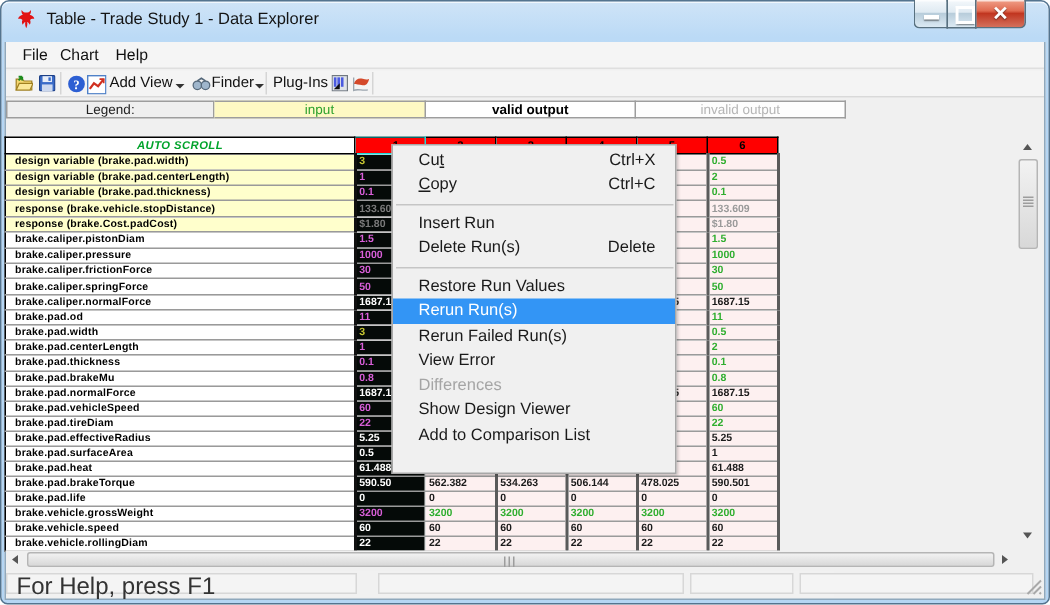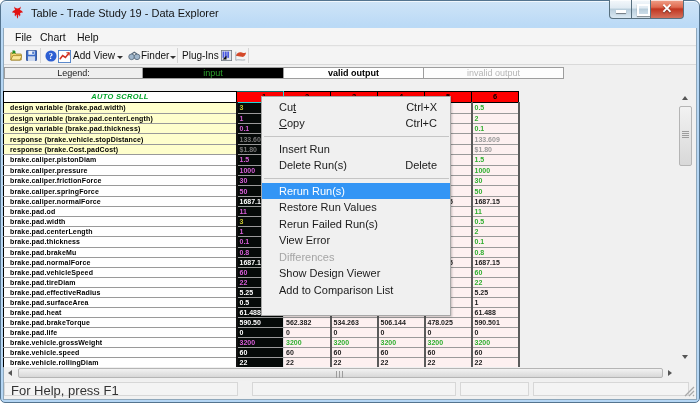--- a/index.html
+++ b/index.html
@@ -37,35 +37,35 @@
 #grid tr:not(.hdr) td { height:10.08px; border-bottom:1px solid #9a9a9a; font-size:7px; font-weight:bold; }
 #grid tr.t td { height:10.4px; }
 #grid td.lb { border-left:1px solid #000; border-right:2px solid #111; padding-left:6px; font-size:7.5px; letter-spacing:.15px; color:#000; }
 td.yl { background:#ffffcc; }
 td.wl { background:#ffffff; }
 #grid td.d { background:#fdf0f0; border-right:2px solid #5a5a5a; padding-left:2px; }
 #grid td.sc { background:#050a08; border-right:1px solid #e0e0e0; }
 .sbtrack { background:#f0f0f0; position:absolute; }
 .sbthumb { position:absolute; background:linear-gradient(180deg,#f2f2f2,#d8d8d8); border:1px solid #b5b5b5; border-radius:2px; }
 .arr { position:absolute; width:0; height:0; }
-#status { position:absolute; left:4px; top:381px; width:552px; height:17px; background:#f1f1f1; font-size:13px; color:#333; }
+#status { position:absolute; left:4px; top:381px; width:552px; height:17px; background:#f1f1f1; font-size:16px; color:#333; }
 .sp { position:absolute; top:1px; height:14px; border:1px solid #d7d7d7; background:#f4f4f4; }
 #menu { position:absolute; left:261px; top:96px; width:190px; height:219.5px; background:#f0f0f0; border:1px solid #a8a8a8; box-shadow:1px 1px 2px rgba(0,0,0,.22); padding-top:1.5px; z-index:50; }
 .mi { height:16.55px; font-size:11px; color:#1a1a1a; position:relative; line-height:16.55px; padding-left:17px; }
 .mi.dis { color:#a5a5a5; }
 .mi.hl { background:#3395f5; color:#fff; }
 .sc2 { position:absolute; right:13px; }
 .msep { height:1px; background:#c5c5c5; margin:4px 1px 4px 2px; }
 </style></head>
 <body>
 <div id="win"></div>
 <svg id="appicon" width="11" height="13" viewBox="0 0 14 16">
     <path d="M3 0.5 C4.2 2.3 5.5 2.8 7 2.8 C8.5 2.8 9.8 2.3 11 0.5 C11.2 2.6 10.7 3.8 9.9 4.7 C11.6 5 13.1 6 14 8 C12 7.7 11 8.1 10.2 9 C10.8 10 10.8 11.5 10 13 C9.4 11.8 8.6 11 7.8 10.7 C8.2 12.5 7.8 14.5 7 16 C6.2 14.5 5.8 12.5 6.2 10.7 C5.4 11 4.6 11.8 4 13 C3.2 11.5 3.2 10 3.8 9 C3 8.1 2 7.7 0 8 C0.9 6 2.4 5 4.1 4.7 C3.3 3.8 2.8 2.6 3 0.5 Z" fill="#e21212"></path>
   </svg>
-<div id="title">Table - Trade Study 19 - Data Explorer</div>
+<div id="title">Table - Trade Study 1 - Data Explorer</div>
 <div id="btns">
     <div id="b-min" class="wb"></div>
     <div id="b-max" class="wb"></div>
     <div id="b-cls" class="wb"></div>
   </div>
 <div id="client"></div>
 <div id="menubar"></div>
 <span class="mb" style="left:15px">File</span>
 <span class="mb" style="left:40px">Chart</span>
 <span class="mb" style="left:77px">Help</span>
@@ -111,21 +111,21 @@
  <path d="M2 12 L7 7 L7 12 Z" fill="#111"></path>
 </svg>
 <svg class="ticon" style="left:234px;top:50px" width="13" height="12" viewBox="0 0 15 14">
  <path d="M2 7 C3 3.5 6 2 9 3 C12 4 13.5 3.5 14 3 C13.5 6 12 8.5 9 8 C6 7.5 4 7 2 7 Z" fill="#d4492a"></path>
  <path d="M2 2 L2 12 C5 10.5 9 12.5 13 11.5" stroke="#9aa4ad" stroke-width="1" fill="none"></path>
 </svg>
 <div class="tsep" style="left:248px;top:48px"></div>
 
 <div id="legend">
   <div class="lg" style="left:0; width:139px; background:#efefef; border-left:1px solid #9d9d9d; color:#222;">Legend:</div>
-  <div class="lg" style="left:139px; width:141px; background:#000000; color:#2da12d;">input</div>
+  <div class="lg" style="left:139px; width:141px; background:#fef9c3; color:#2da12d;">input</div>
   <div class="lg" style="left:280px; width:140px; background:#fff; color:#000; font-weight:bold;">valid output</div>
   <div class="lg" style="left:420px; width:140px; background:#fdfdfd; color:#b5b5b5;">invalid output</div>
 </div>
 <div id="tblwrap">
     <table id="grid">
       <tbody>
         <tr class="hdr">
           <td class="lh">AUTO&nbsp;SCROLL</td>
           <td class="rh sel">1</td>
           <td class="rh">2</td>
@@ -393,20 +393,20 @@
       <path d="M10 1 L1 10 M10 5 L5 10 M10 9 L9 10" stroke="#a9a9a9" stroke-width="1.3"></path>
     </svg>
 </div>
 <div id="menu">
     <div class="mi "><span>Cu<u>t</u></span><span class="sc2">Ctrl+X</span></div>
     <div class="mi "><span><u>C</u>opy</span><span class="sc2">Ctrl+C</span></div>
     <div class="msep"></div>
     <div class="mi "><span>Insert Run</span></div>
     <div class="mi "><span>Delete Run(s)</span><span class="sc2">Delete</span></div>
     <div class="msep"></div>
+    <div class="mi "><span>Restore Run Values</span></div>
     <div class="mi hl"><span>Rerun Run(s)</span></div>
-    <div class="mi "><span>Restore Run Values</span></div>
     <div class="mi "><span>Rerun Failed Run(s)</span></div>
     <div class="mi "><span>View Error</span></div>
     <div class="mi dis"><span>Differences</span></div>
     <div class="mi "><span>Show Design Viewer</span></div>
     <div class="mi "><span>Add to Comparison List</span></div>
   </div>
 
 </body></html>

